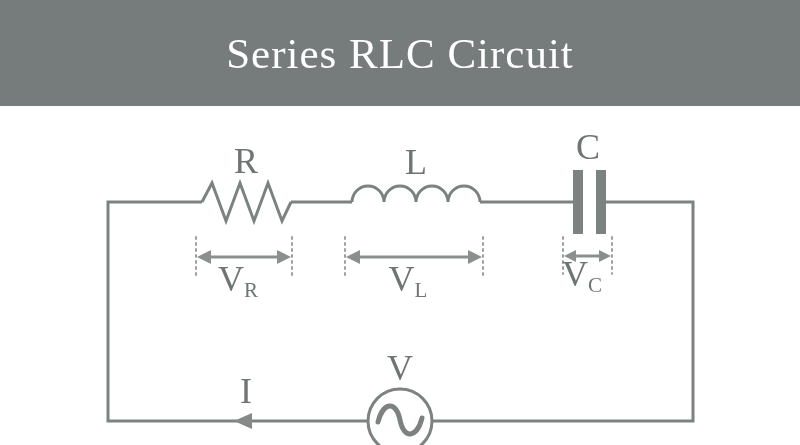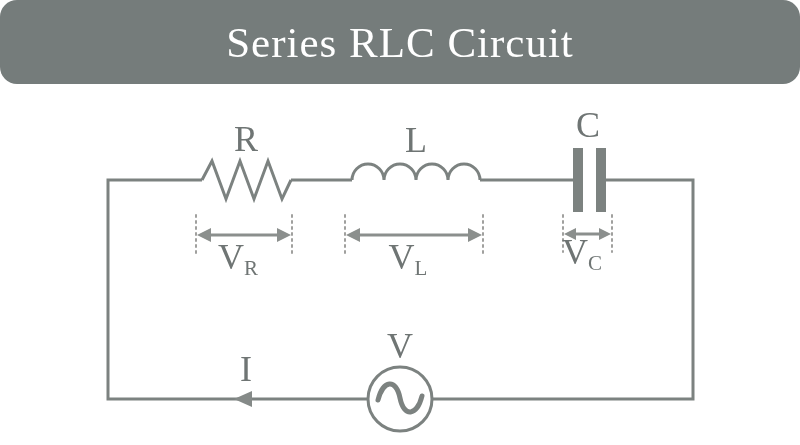--- a/index.html
+++ b/index.html
@@ -3,23 +3,23 @@
 <meta charset="utf-8">
 <style>
   html, body { margin: 0; padding: 0; }
   body {
     width: 800px; height: 445px;
     background: #ffffff;
     font-family: "Liberation Serif", "DejaVu Serif", serif;
     overflow: hidden;
   }
   .header {
-    width: 800px; height: 84px;
+    width: 800px; height: 106px;
     background: #757c7b;
-    display: flex; align-items: center; justify-content: center; border-radius: 17px;
+    display: flex; align-items: center; justify-content: center;
   }
   .header h1 {
     margin: 0;
     color: #ffffff;
     font-size: 43px;
     font-weight: normal;
     letter-spacing: 1px;
   }
   .diagram { display: block; background: #ffffff; }
   .lbl {

